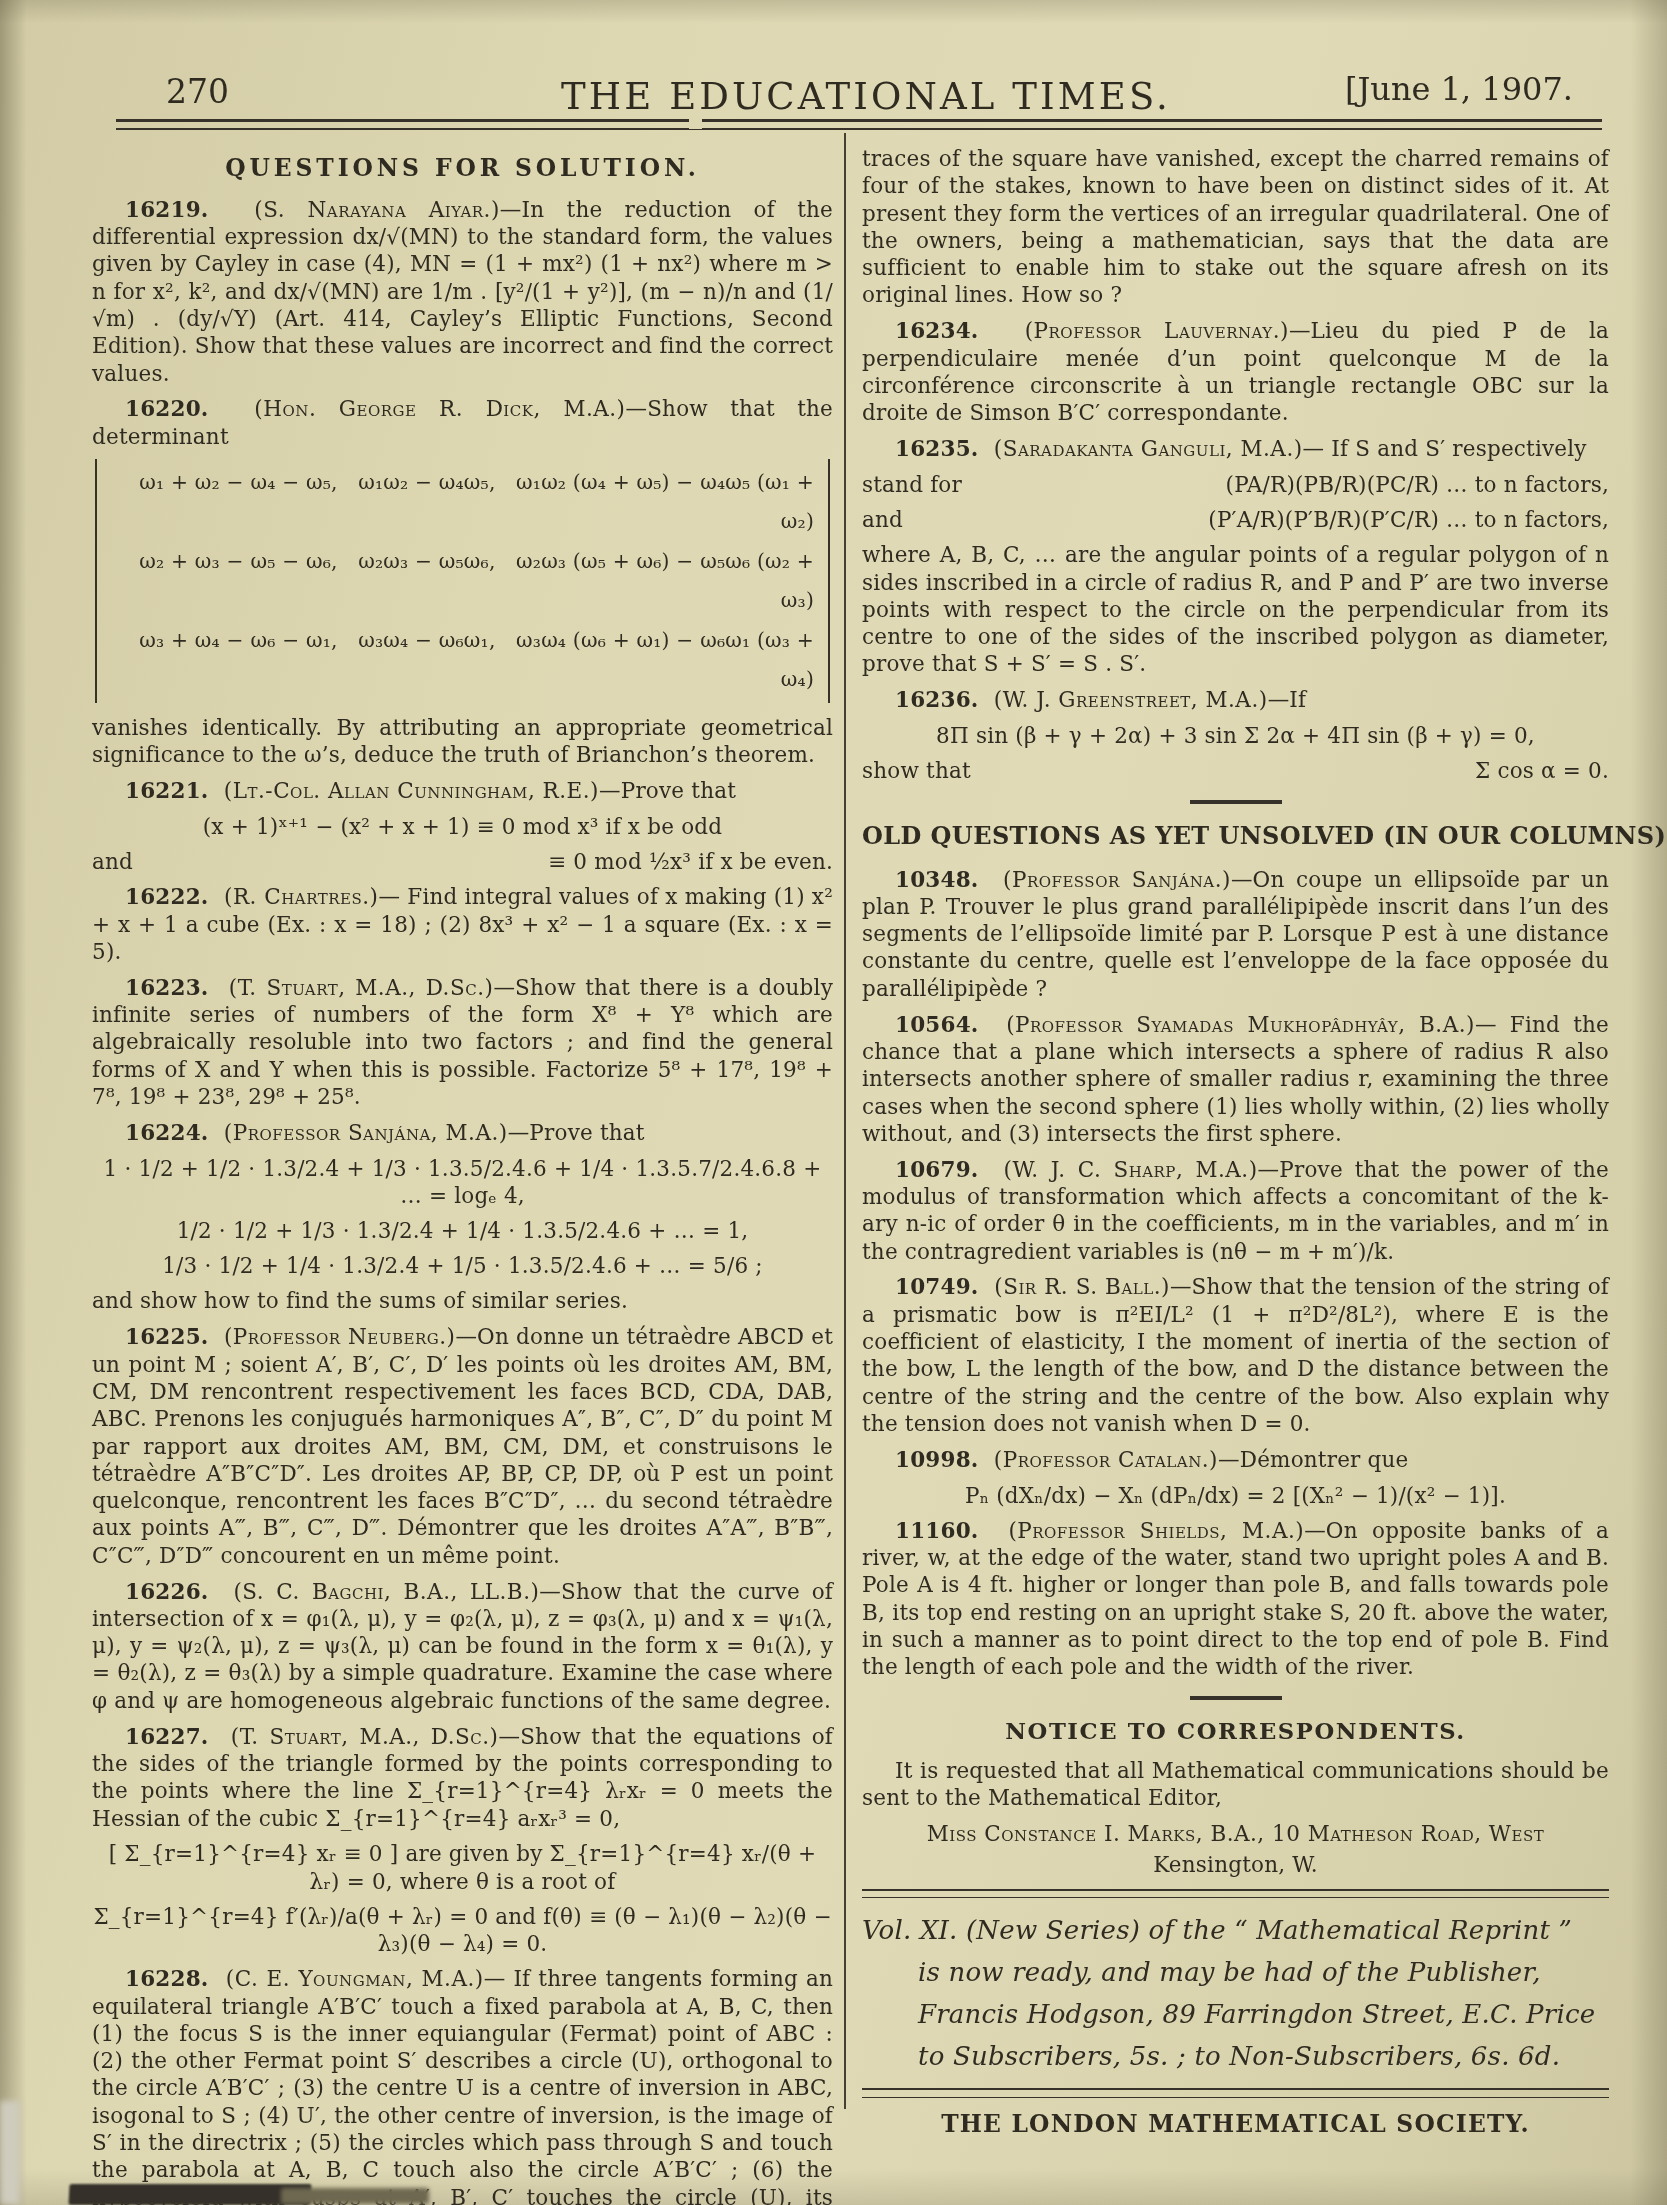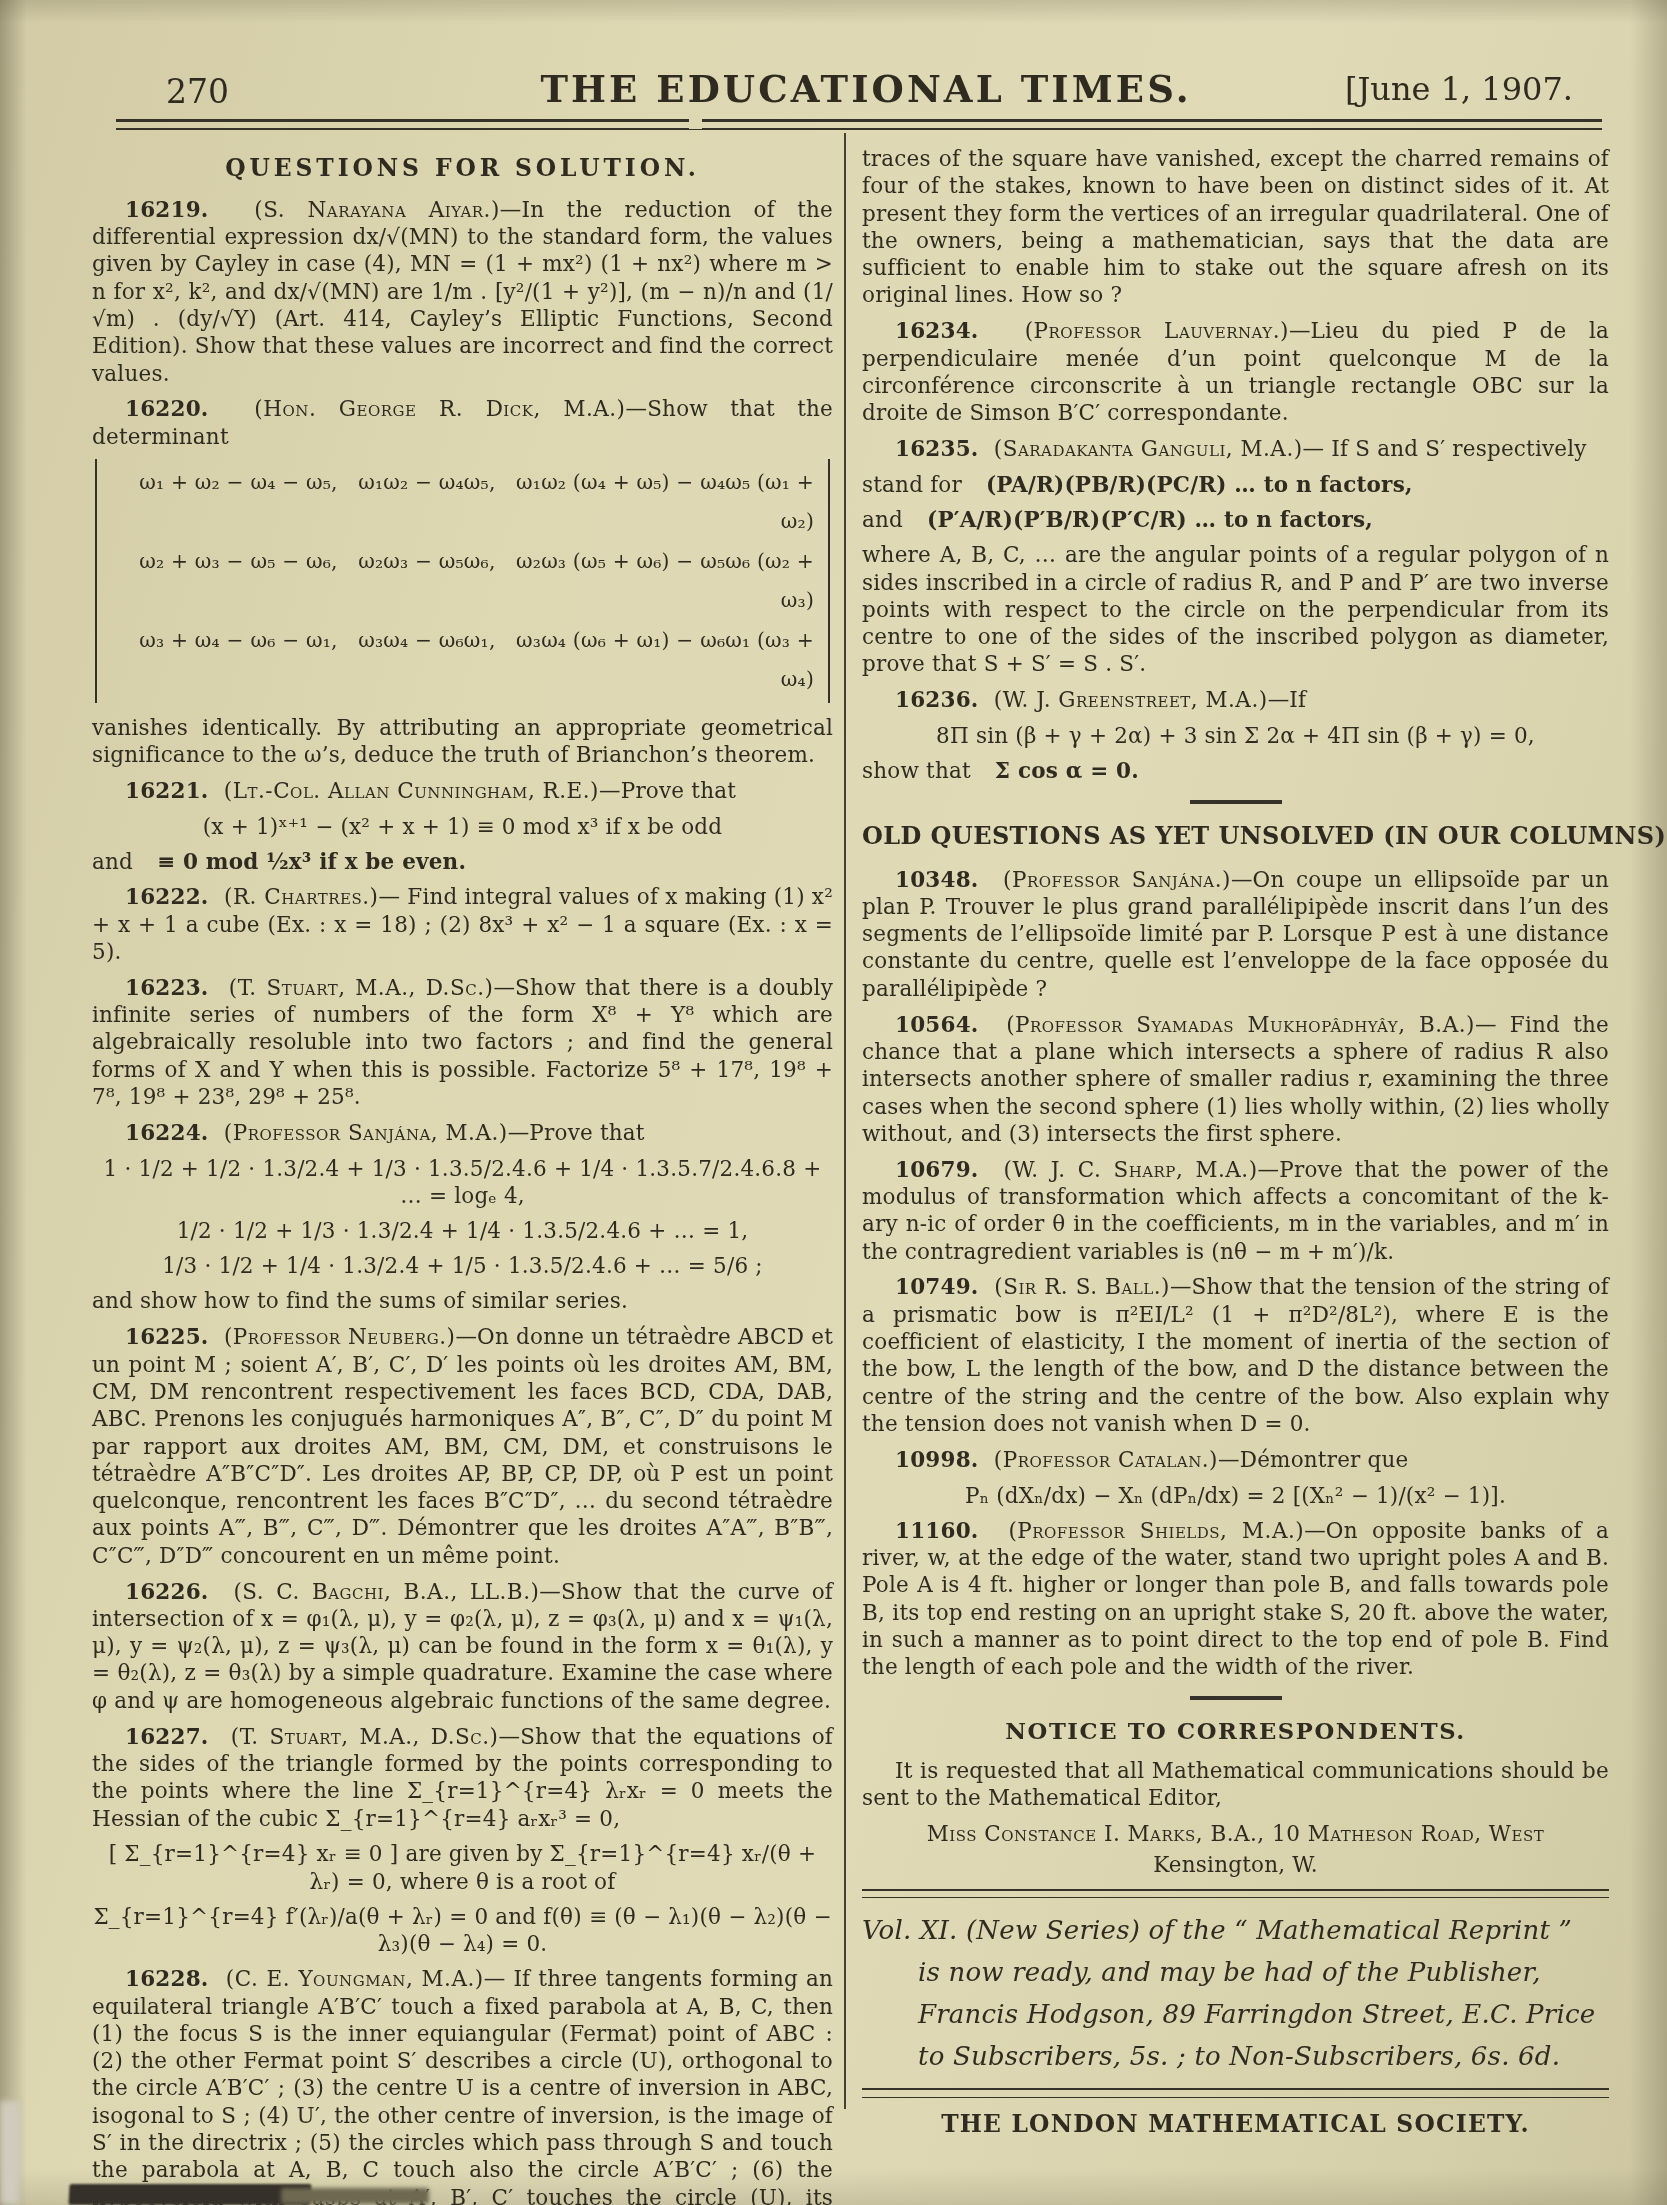--- a/index.html
+++ b/index.html
@@ -8,41 +8,41 @@
     color:#2f2b20;
     font-family:"DejaVu Serif","Liberation Serif",serif;
     background:
       linear-gradient(90deg, rgba(84,76,52,.40) 0px, rgba(84,76,52,0) 26.6px),
       linear-gradient(270deg, rgba(96,88,62,.30) 0px, rgba(96,88,62,0) 37px),
       linear-gradient(180deg, rgba(96,88,62,.22) 0px, rgba(96,88,62,0) 23.4px),
       linear-gradient(0deg, rgba(96,88,62,.18) 0px, rgba(96,88,62,0) 36px),
       linear-gradient(105deg,#d2cba5 0%,#ddd7b2 28%,#e0dab7 58%,#d6d0aa 88%,#ccc5a0 100%);
   }
   .pagenum{position:absolute;left:166px;top:72px;font-size:33px;}
-  .jtitle{position:absolute;left:866px;top:67px;transform:translateX(-50%);
-    font-size:37px;font-weight:700;letter-spacing:3.1px;white-space:nowrap;}
+  .jtitle{position:absolute;left:866px;top:75px;transform:translateX(-50%);
+    font-size:37px;font-weight:400;letter-spacing:3.1px;white-space:nowrap;}
   .jdate{position:absolute;left:1345px;top:70px;font-size:32px;white-space:nowrap;}
   .hrule{position:absolute;left:116px;top:119px;width:1486px;height:5.5px;
     border-top:3.1px solid #36322a;border-bottom:2.3px solid #36322a;}
   .hrule-gap{position:absolute;left:689px;top:116px;width:12.5px;height:12.5px;background:#ddd7b2;}
   .vdiv{position:absolute;left:844px;top:133px;width:2.3px;height:1976px;background:#45402f;}
 
   .col{position:absolute;font-size:21.5px;line-height:1.27;text-align:justify;letter-spacing:0.2px;}
   .colL{left:92px;top:152px;width:741px;}
   .colR{left:862px;top:145px;width:747px;}
 
   .q{margin:0 0 8.6px;text-indent:33px;}
   .cont{margin:0 0 8.6px;text-indent:0;}
   .qnum{font-weight:700;}
   .qnum::after{content:"\00a0\00a0";}
   .qau{font-variant:small-caps;letter-spacing:0.5px;}
   .eqc{text-align:center;text-indent:0;margin:5.5px 0 7.8px;}
   .eqrow{display:flex;align-items:baseline;margin:3.9px 0 7.8px;text-indent:0;gap:24px;}
   .eqrow .lab{white-space:pre;}
-  .eqrow .mid{flex:1;text-align:left;font-weight:bold;}
+  .eqrow .mid{flex:1;text-align:right;}
   .det{margin:9.4px auto 11px;width:fit-content;max-width:703px;padding:3.1px 14px;
     border-left:2.3px solid #36322a;border-right:2.3px solid #36322a;
     text-align:right;text-indent:0;line-height:1.95;font-size:20.3px;}
   .h-qfs{font-size:23.4px;font-weight:700;letter-spacing:3.9px;text-align:center;margin:1.6px 0 12.5px;text-indent:0;}
   .h-old{font-size:24px;font-weight:600;letter-spacing:0.4px;text-align:center;margin:12.5px 0 14px;text-indent:0;white-space:nowrap;}
   .h-not{font-size:22.7px;font-weight:600;letter-spacing:1.6px;text-align:center;margin:11px 0 11px;text-indent:0;}
   .h-lms{font-size:23.4px;font-weight:600;letter-spacing:1.2px;text-align:center;margin:12.5px 0 11px;text-indent:0;}
   .shortrule{width:92px;height:3.9px;background:#36322a;margin:15.6px auto 17px;}
   .dblrule{height:6.2px;border-top:2.3px solid #36322a;border-bottom:1.6px solid #36322a;margin:11px 0;}
   .ad{font-style:italic;font-size:26px;line-height:1.62;text-align:left;text-indent:0;margin:7.8px 0;}

